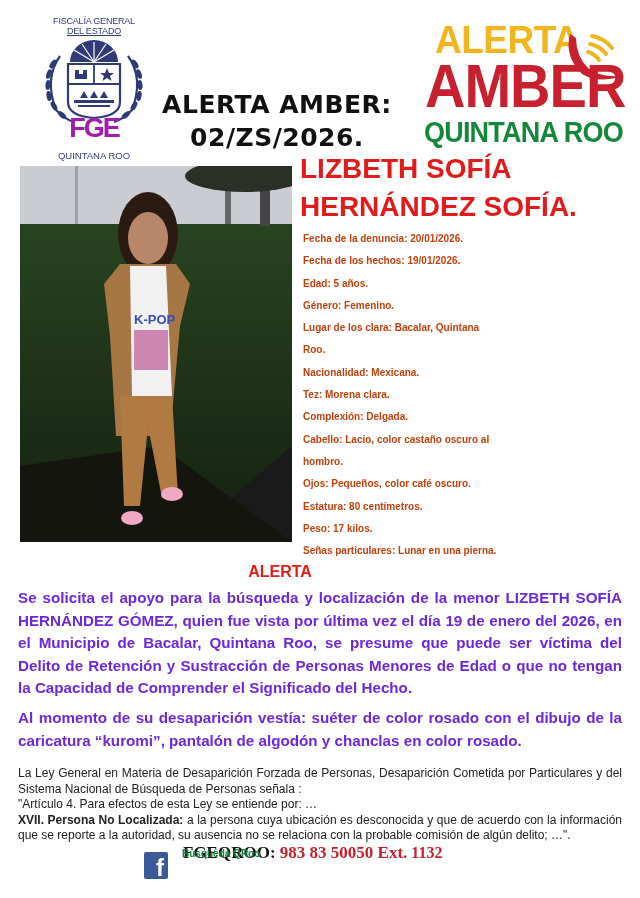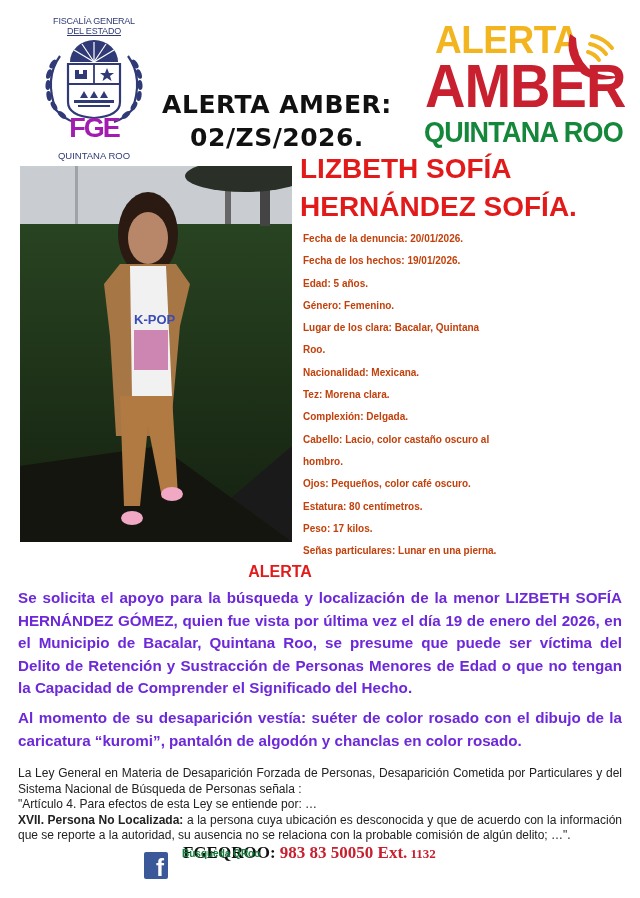--- a/index.html
+++ b/index.html
@@ -44,21 +44,21 @@
 
   .legal { position: absolute; left: 18px; top: 766px; width: 604px; font-size: 12px; line-height: 15.5px; color: #222; text-align: justify; }
   .legal b { font-weight: bold; }
 
   
   .fb-icon { position: absolute; left: 144px; top: 852px; width: 24px; height: 27px; background: #3b5998; border-radius: 2px; }
   .fb-icon span { position: absolute; right: 4px; bottom: -2px; color: #fff; font-weight: bold; font-size: 24px; line-height: 26px; font-family: "Liberation Sans", sans-serif; }
   .contact-line { position: absolute; left: 183px; top: 843px; font-family: "Liberation Serif", serif; font-weight: bold; font-size: 17px; line-height: 20px; white-space: nowrap; }
   .contact-handle { color: #111; }
   .contact-phone { color: #c8202f; }
-  .contact-ext { color: #c8202f; font-size: 13px; margin-top: 19px; }
+  .contact-ext { color: #c8202f; font-size: 16px; margin-top: 19px; }
   .contact-page { position: absolute; left: 182px; top: 848px; font-weight: bold; font-size: 10px; color: #15803d; }
 </style>
 </head>
 <body>
 
 <div class="fge-logo">
   <div class="fge-top l1">FISCALÍA GENERAL</div>
   <div class="fge-top l2">DEL ESTADO</div>
   <svg class="fge-emblem" viewBox="0 0 112 92">
 

